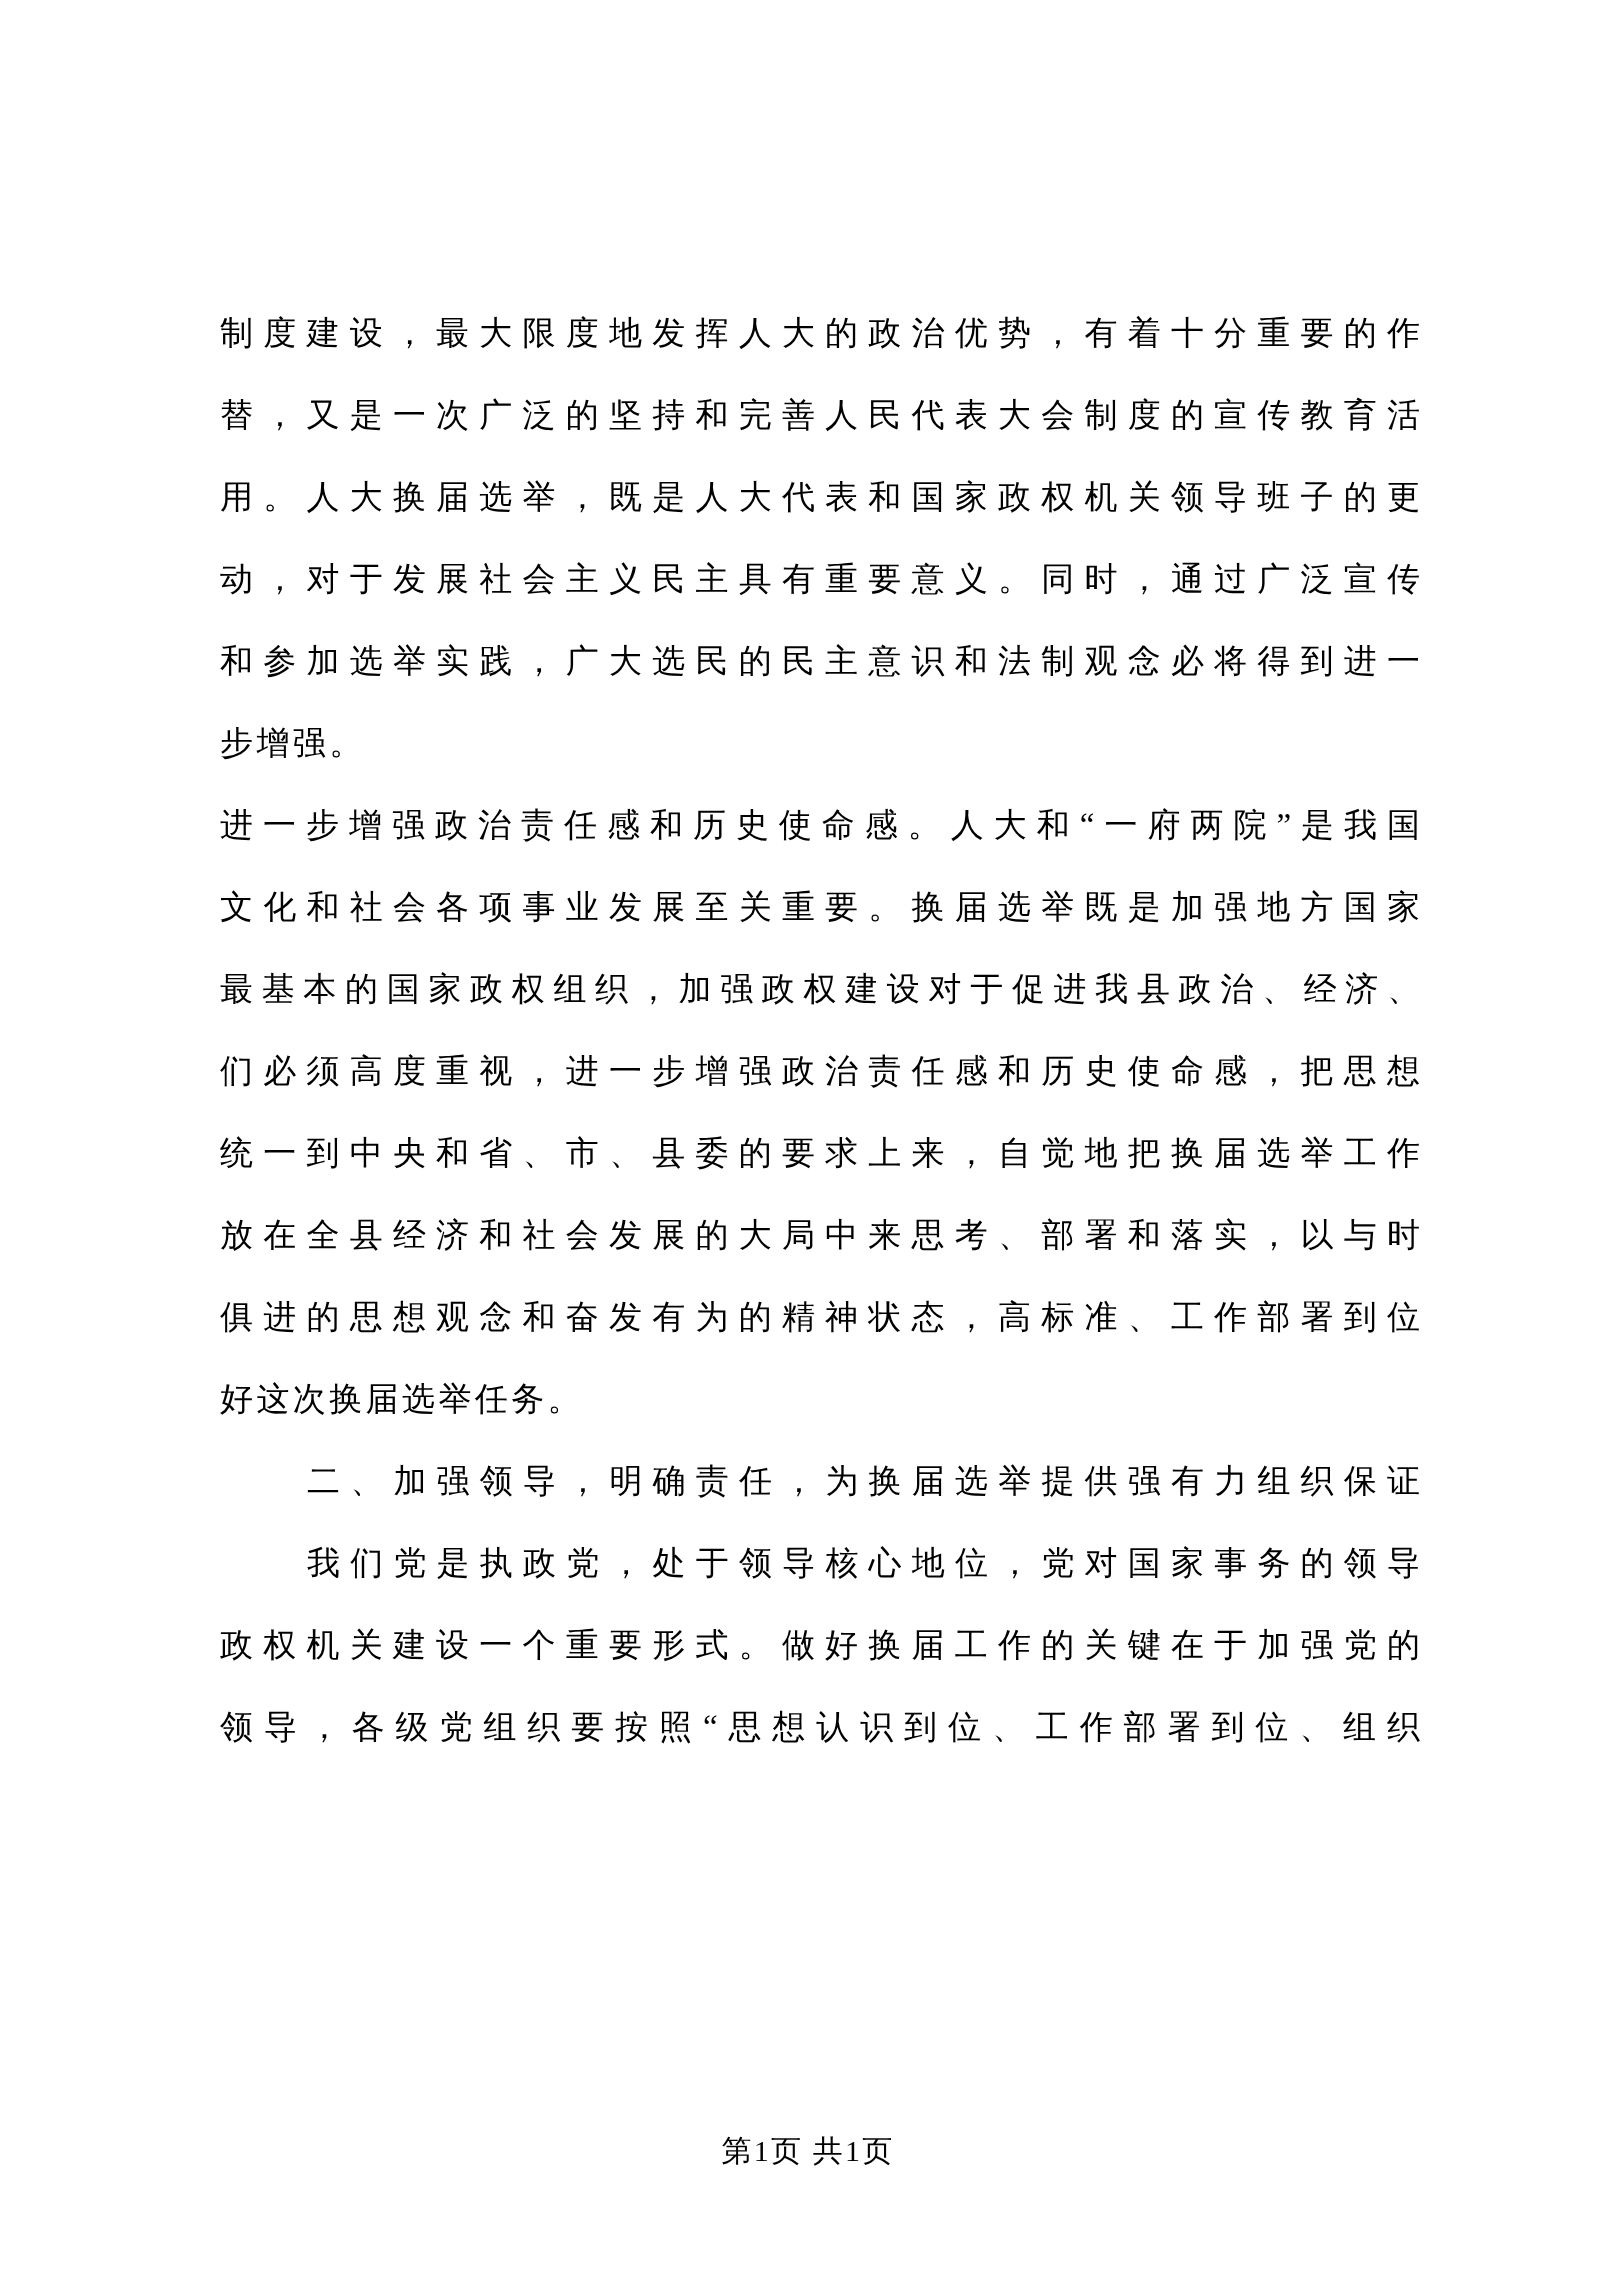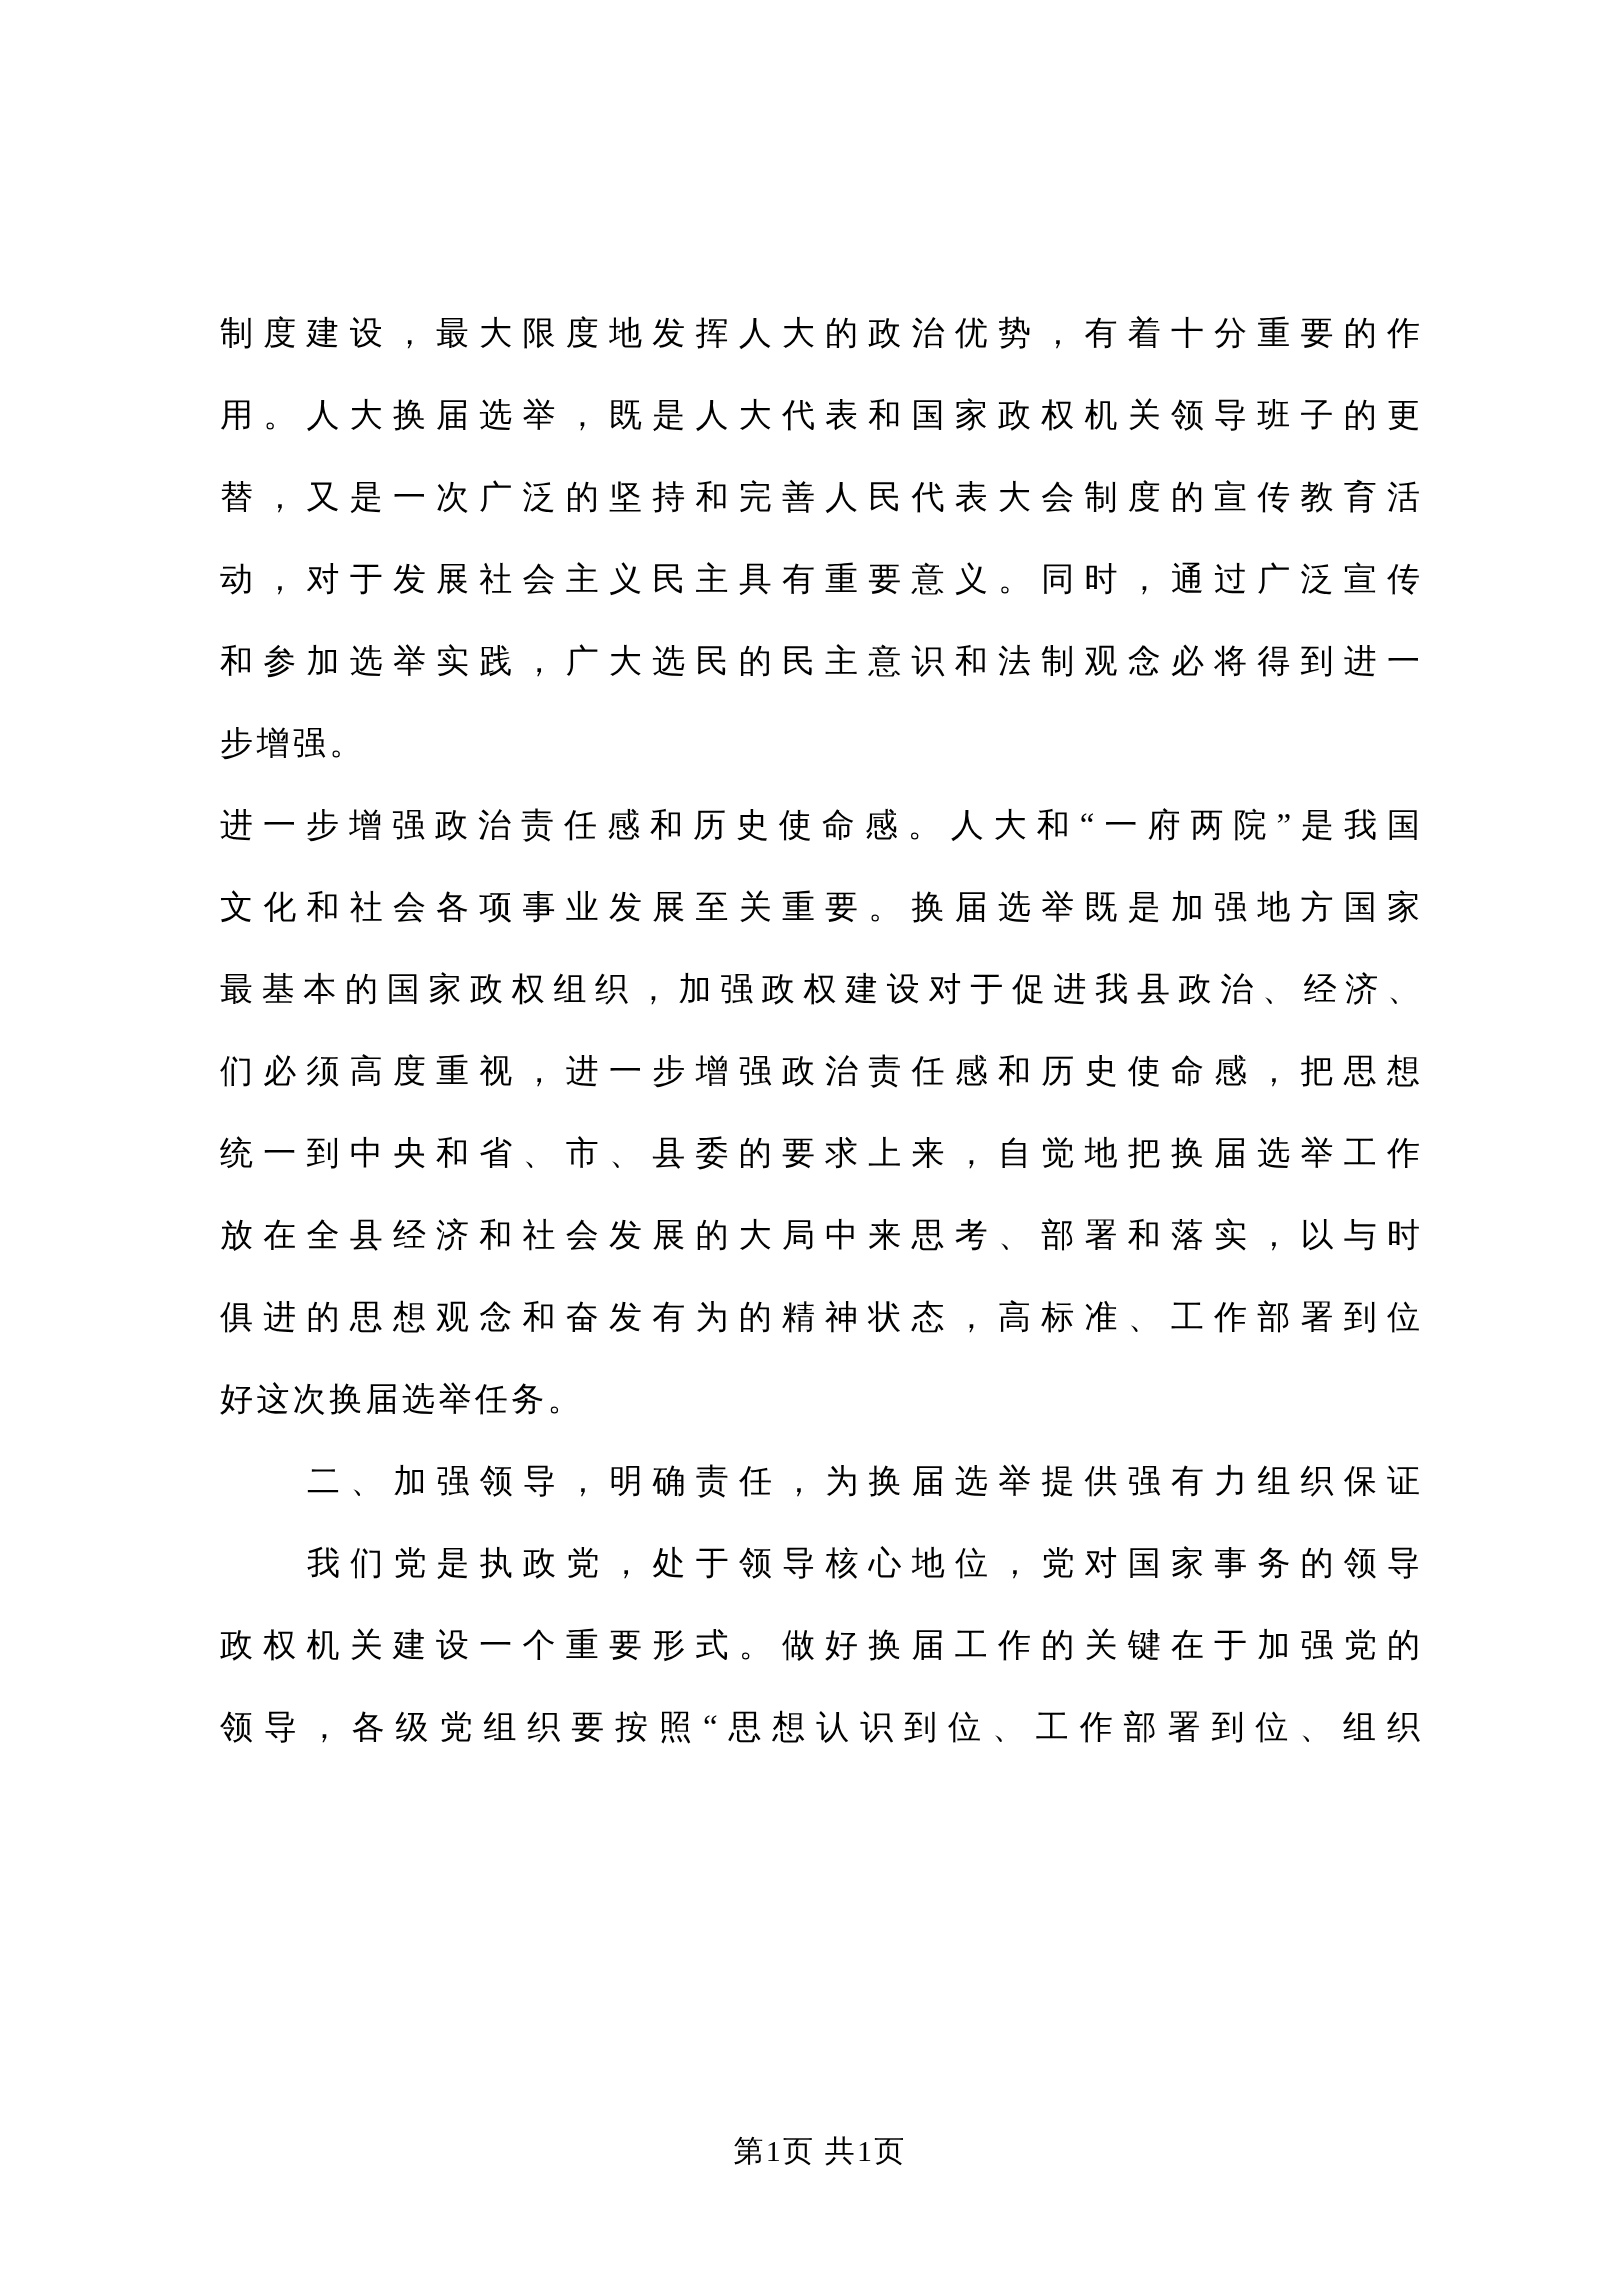--- a/index.html
+++ b/index.html
@@ -42,38 +42,38 @@
     text-align: left;
     text-align-last: left;
     letter-spacing: 3.4px;
   }
   
   .line.indent {
     text-indent: 87px;
   }
   .footer {
     position: absolute;
-    left: 220px;
+    left: 208px;
     top: 2127px;
     width: 1200px;
     text-align: center;
     font-size: 30px;
     line-height: 47px;
     letter-spacing: 2.2px;
     color: #000000;
   }
 </style>
 </head>
 <body>
 
 <div class="page">
   <div class="textblock">
     <div class="line j">制度建设，最大限度地发挥人大的政治优势，有着十分重要的作</div>
+    <div class="line j">替，又是一次广泛的坚持和完善人民代表大会制度的宣传教育活</div>
     <div class="line j">用。人大换届选举，既是人大代表和国家政权机关领导班子的更</div>
-    <div class="line j">替，又是一次广泛的坚持和完善人民代表大会制度的宣传教育活</div>
     <div class="line j">动，对于发展社会主义民主具有重要意义。同时，通过广泛宣传</div>
     <div class="line j">和参加选举实践，广大选民的民主意识和法制观念必将得到进一</div>
     <div class="line last">步增强。</div>
     <div class="line j">进一步增强政治责任感和历史使命感。人大和“一府两院”是我国</div>
     <div class="line j">文化和社会各项事业发展至关重要。换届选举既是加强地方国家</div>
     <div class="line j">最基本的国家政权组织，加强政权建设对于促进我县政治、经济、</div>
     <div class="line j">们必须高度重视，进一步增强政治责任感和历史使命感，把思想</div>
     <div class="line j">统一到中央和省、市、县委的要求上来，自觉地把换届选举工作</div>
     <div class="line j">放在全县经济和社会发展的大局中来思考、部署和落实，以与时</div>
     <div class="line j">俱进的思想观念和奋发有为的精神状态，高标准、工作部署到位</div>

